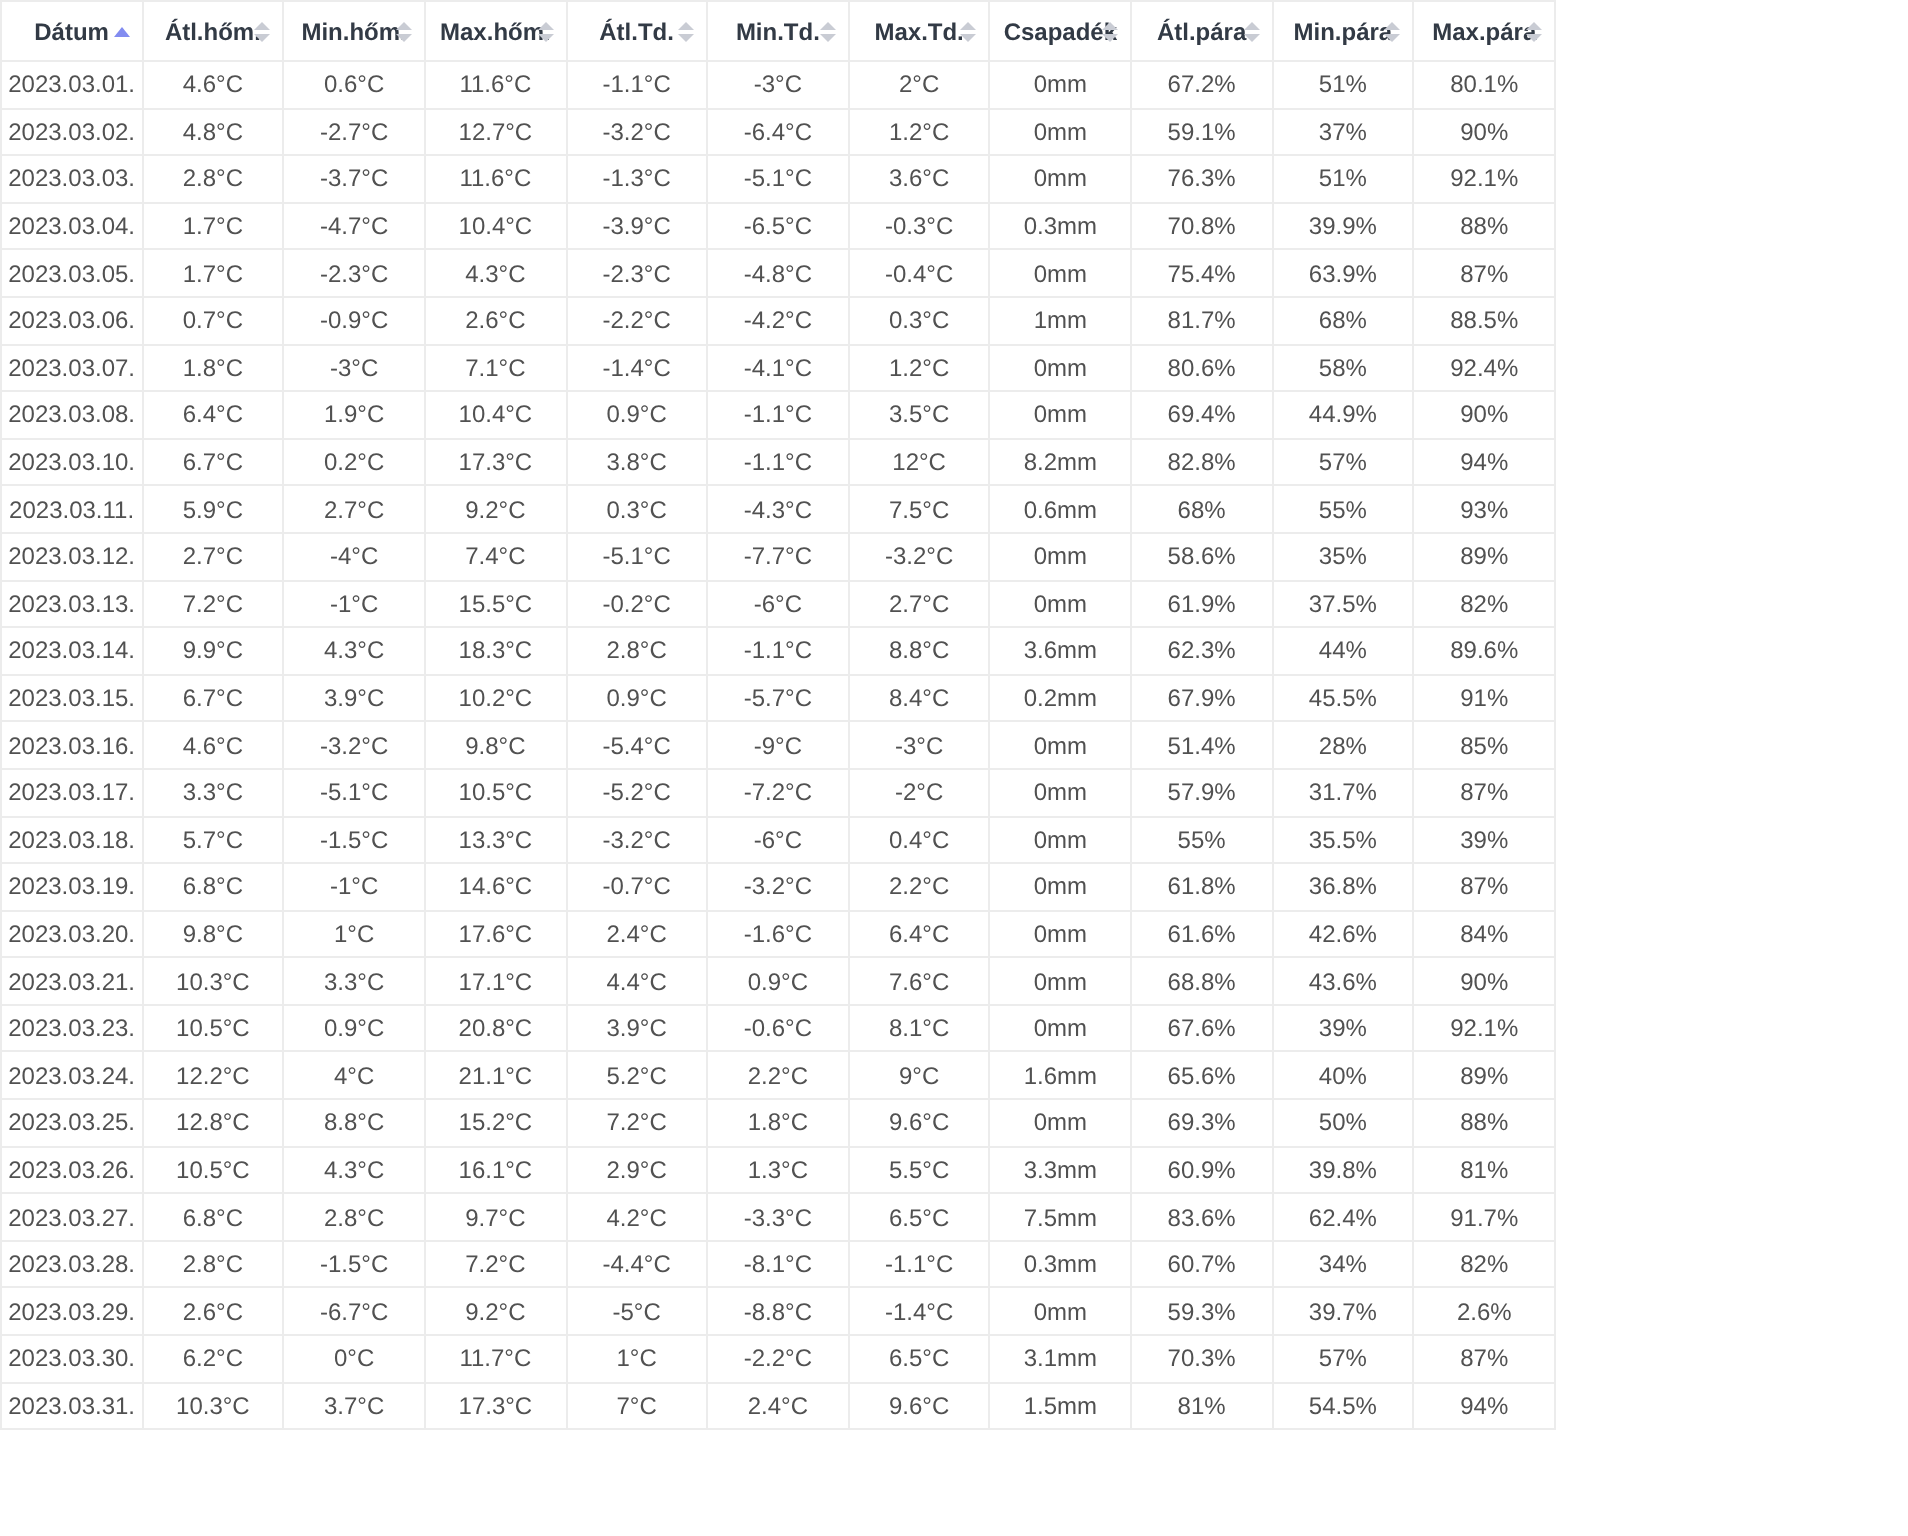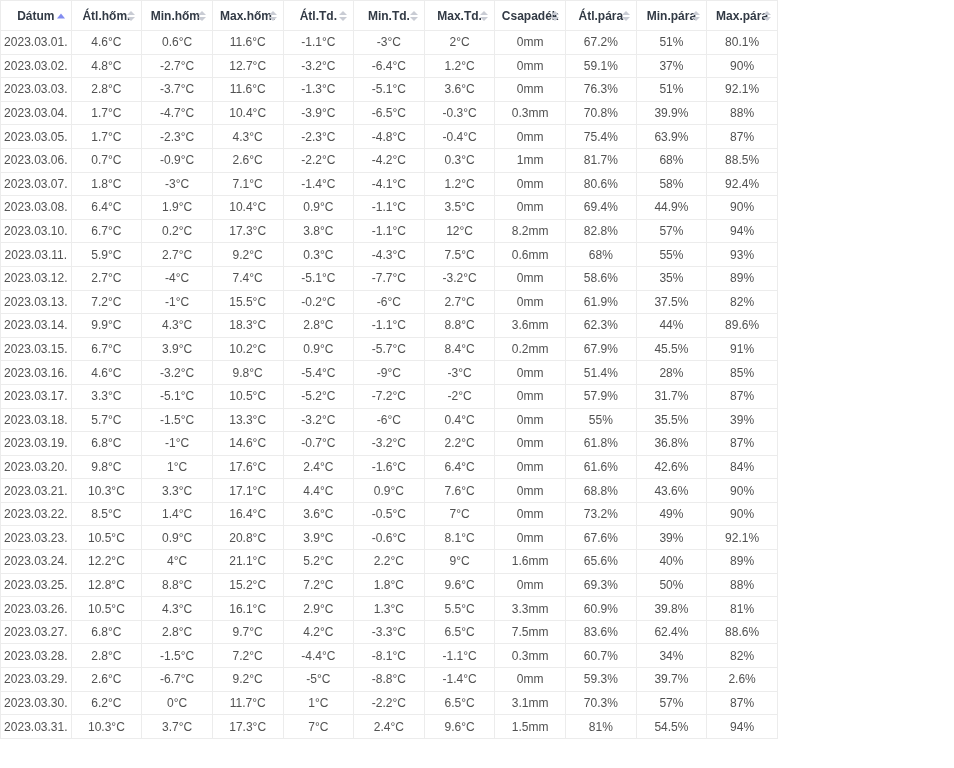--- a/index.html
+++ b/index.html
@@ -367,33 +367,20 @@
           <td>17.1°C</td>
           <td>4.4°C</td>
           <td>0.9°C</td>
           <td>7.6°C</td>
           <td>0mm</td>
           <td>68.8%</td>
           <td>43.6%</td>
           <td>90%</td>
         </tr>
         <tr>
-          <td>2023.03.22.</td>
-          <td>8.5°C</td>
-          <td>1.4°C</td>
-          <td>16.4°C</td>
-          <td>3.6°C</td>
-          <td>-0.5°C</td>
-          <td>7°C</td>
-          <td>0mm</td>
-          <td>73.2%</td>
-          <td>49%</td>
-          <td>90%</td>
-        </tr>
-        <tr>
           <td>2023.03.23.</td>
           <td>10.5°C</td>
           <td>0.9°C</td>
           <td>20.8°C</td>
           <td>3.9°C</td>
           <td>-0.6°C</td>
           <td>8.1°C</td>
           <td>0mm</td>
           <td>67.6%</td>
           <td>39%</td>
@@ -442,21 +429,21 @@
           <td>2023.03.27.</td>
           <td>6.8°C</td>
           <td>2.8°C</td>
           <td>9.7°C</td>
           <td>4.2°C</td>
           <td>-3.3°C</td>
           <td>6.5°C</td>
           <td>7.5mm</td>
           <td>83.6%</td>
           <td>62.4%</td>
-          <td>88.6%</td>
+          <td>91.7%</td>
         </tr>
         <tr>
           <td>2023.03.28.</td>
           <td>2.8°C</td>
           <td>-1.5°C</td>
           <td>7.2°C</td>
           <td>-4.4°C</td>
           <td>-8.1°C</td>
           <td>-1.1°C</td>
           <td>0.3mm</td>

